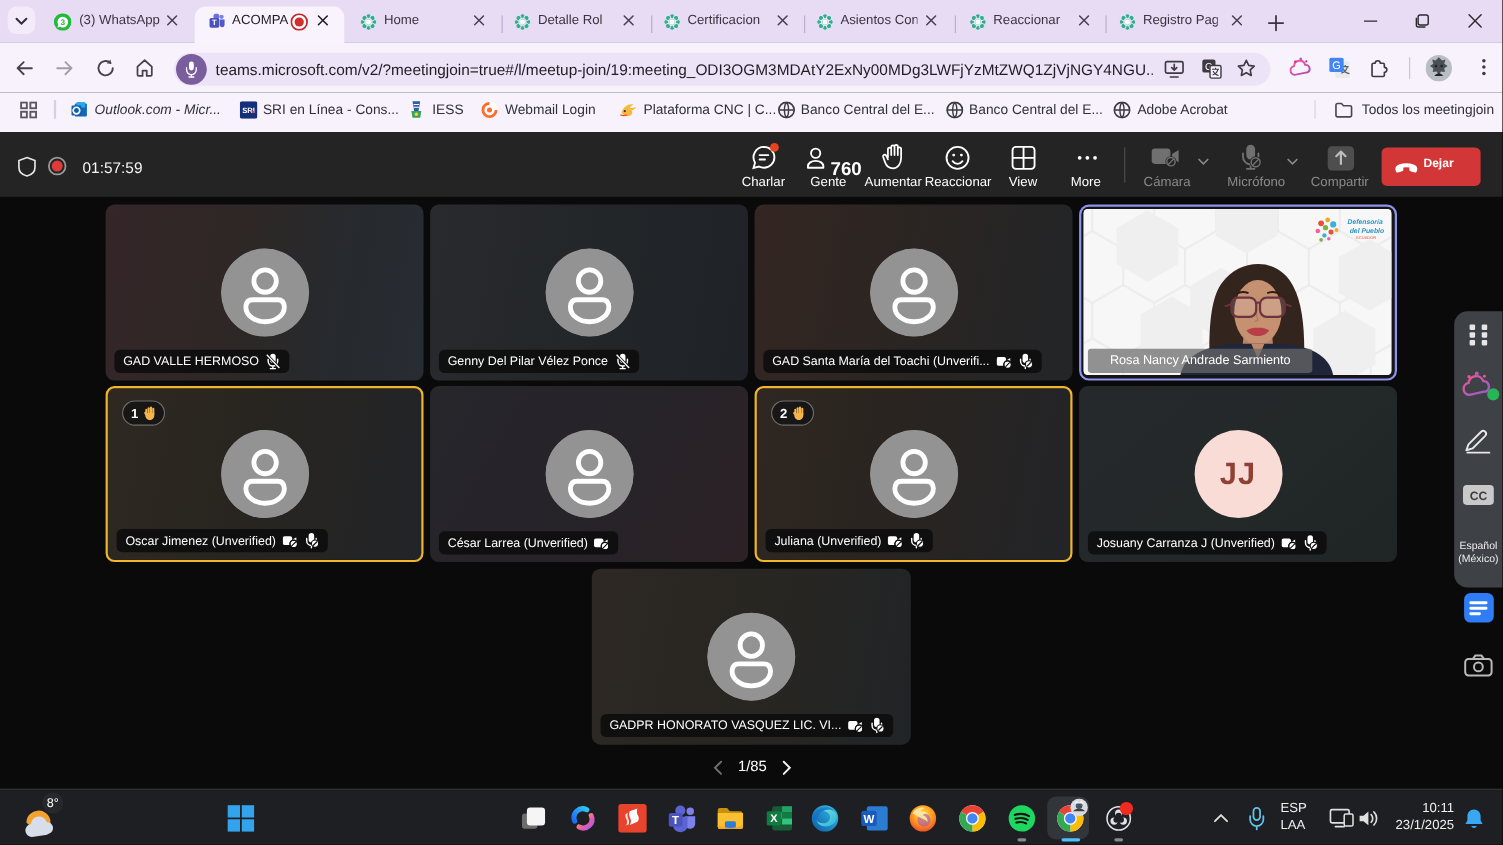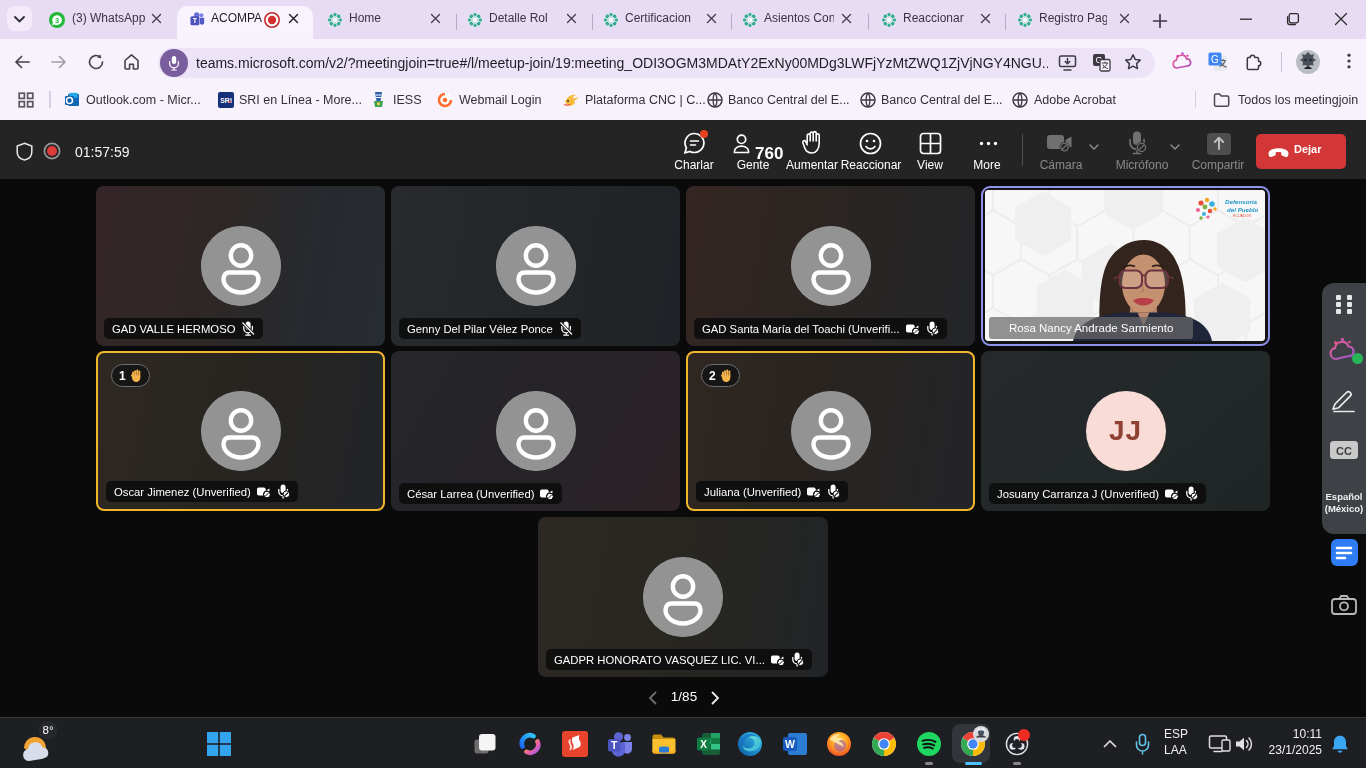--- a/index.html
+++ b/index.html
@@ -266,27 +266,27 @@
           <rect x="9.6" y="9.6" width="5.2" height="5.2"></rect>
         </g>
       </svg>
     <div class="abs" style="left:49px;top:91px;width:2px;height:17px;background:#d9cfe4;"></div>
     <svg class="abs" style="left:64px;top:92px" width="16" height="16" viewBox="0 0 16 16">
         <rect x="4" y="2" width="11" height="12" rx="1" fill="#1067b6"></rect>
         <rect x="5.5" y="0.8" width="8" height="5" fill="#28a8ea"></rect>
         <rect x="1" y="4" width="9" height="9" rx="1.2" fill="#0f5fad"></rect>
         <circle cx="5.5" cy="8.5" r="3" fill="none" stroke="#fff" stroke-width="1.5"></circle>
       </svg>
-    <div class="bm" style="left:86px;top:93px;">Outlook.com - Micr...</div>
+    <div class="bm" style="left:86px;top:93px;font-style:italic;">Outlook.com - Micr...</div>
     <svg class="abs" style="left:218px;top:92px" width="16" height="16" viewBox="0 0 16 16">
         <rect width="16" height="16" rx="2" fill="#15307a"></rect>
         <text x="8" y="11" font-size="7" font-weight="bold" fill="#fff" text-anchor="middle" font-family="Liberation Sans">SRI</text>
         <circle cx="11.8" cy="9.8" r="1.1" fill="#e5352c"></circle>
       </svg>
-    <div class="bm" style="left:239px;top:93px;">SRI en Línea - More...</div>
+    <div class="bm" style="left:239px;top:93px;">SRI en Línea - Cons...</div>
     <svg class="abs" style="left:371px;top:91px" width="15" height="17" viewBox="0 0 15 17">
         <path d="M4 1h7l-1.5 9H5.5z" fill="#2f5ea8"></path>
         <path d="M3 10h9l-1 6H4z" fill="#3aa35a"></path>
         <path d="M5 4h5M5 6.5h5" stroke="#fff" stroke-width="1"></path>
         <circle cx="7.5" cy="12.8" r="1.6" fill="#f4d03f"></circle>
       </svg>
     <div class="bm" style="left:393px;top:93px;">IESS</div>
     <svg class="abs" style="left:437px;top:92px" width="16" height="16" viewBox="0 0 16 16">
         <circle cx="8" cy="8" r="7.6" fill="#fff"></circle>
         <path d="M8 2a6 6 0 1 0 6 6" fill="none" stroke="#ff6c2c" stroke-width="2.6"></path>
@@ -601,21 +601,21 @@
         <circle cx="35.5" cy="23.5" r="5.5" fill="#27b558"></circle>
       </svg>
     <svg class="spi" style="top:104px" width="44" height="26" viewBox="0 0 44 26">
         <path d="M13 17L24.5 5.5a2.6 2.6 0 0 1 3.7 3.7L16.7 20.7 11 22.3z" fill="none" stroke="#e8e8e8" stroke-width="1.7" stroke-linejoin="round"></path>
         <path d="M12 24.5h20" stroke="#e8e8e8" stroke-width="1.7" stroke-linecap="round"></path>
       </svg>
     <svg class="spi" style="top:157px" width="44" height="20" viewBox="0 0 44 20">
         <rect x="8" y="1" width="28" height="18" rx="3.5" fill="#c9c9c9"></rect>
         <text x="22" y="14.5" font-size="11" font-weight="bold" fill="#3c3c3c" text-anchor="middle" font-family="Liberation Sans">CC</text>
       </svg>
-    <div class="spi" style="top:208px;font-size:9.5px;color:#f0f0f0;line-height:11.5px;font-weight:bold;">Español<br>(México)</div>
+    <div class="spi" style="top:208px;font-size:9.5px;color:#f0f0f0;line-height:11.5px;">Español<br>(México)</div>
     <div class="spi" style="top:256px;left:9px;width:27px;height:27px;background:#2f7df6;border-radius:6px;"></div>
     <svg class="spi" style="top:256px" width="44" height="27" viewBox="0 0 44 27">
         <g stroke="#fff" stroke-width="2.6" stroke-linecap="round">
           <path d="M15 9h14M15 14h14M15 19h8"></path>
         </g>
       </svg>
     <svg class="spi" style="top:310px" width="44" height="24" viewBox="0 0 44 24">
         <rect x="10" y="6" width="24" height="15" rx="3" fill="none" stroke="#b9b9b9" stroke-width="1.8"></rect>
         <path d="M17 6l2.2-3h5.6L27 6" fill="none" stroke="#b9b9b9" stroke-width="1.8"></path>
         <circle cx="22" cy="13.3" r="4" fill="none" stroke="#b9b9b9" stroke-width="1.8"></circle>

